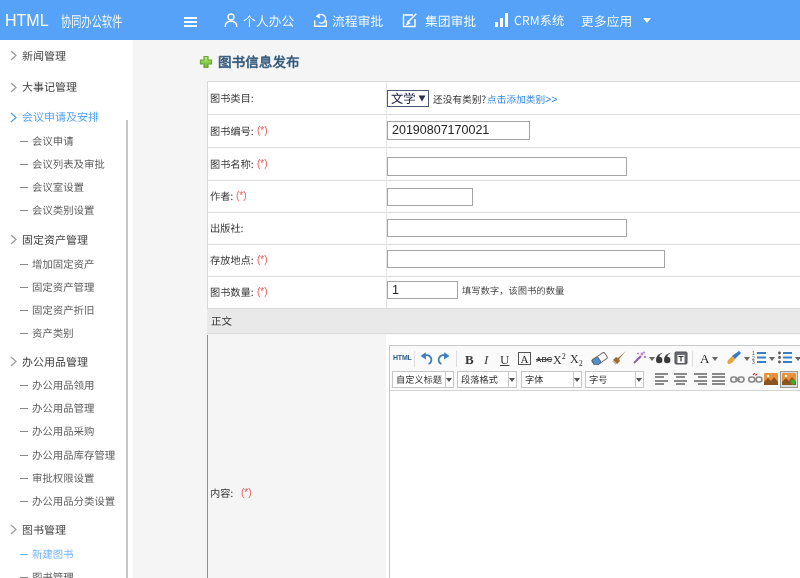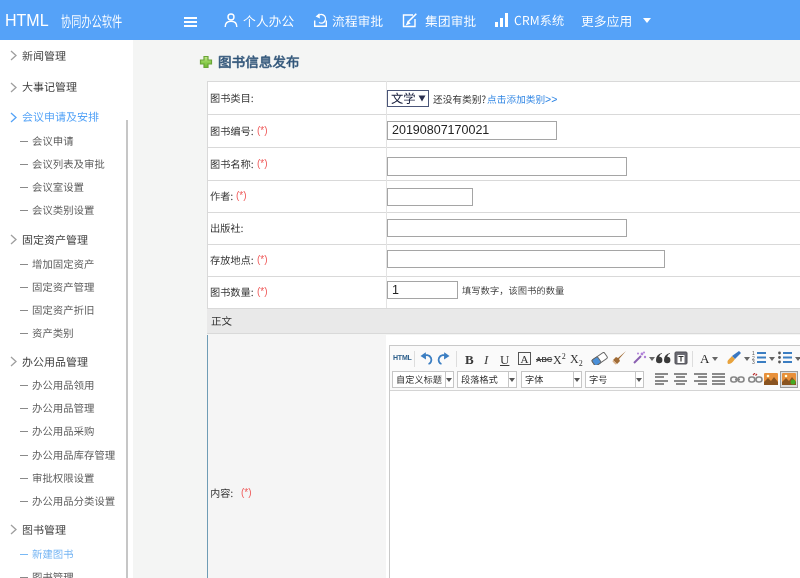--- a/index.html
+++ b/index.html
@@ -656,21 +656,21 @@
           <use href="#u28857" x="0"></use>
           <use href="#u20987" x="128"></use>
           <use href="#u28155" x="256"></use>
           <use href="#u21152" x="384"></use>
           <use href="#u31867" x="512"></use>
           <use href="#u21035" x="640"></use>
         </g>
       </svg>
     </div>
 <div class="abs" style="left:545px;top:93px;font-size:10.5px;color:#2f85e4">&gt;&gt;</div>
-<div class="abs" style="left:387px;top:121px;width:170px;height:19px;background:#fff;border:1px solid #a5a5a5">
+<div class="abs" style="left:387px;top:121px;width:143px;height:19px;background:#fff;border:1px solid #a5a5a5">
       <span style="position:absolute;left:4px;top:1px;font-size:12.5px;color:#222">20190807170021</span>
     </div>
 <div class="abs" style="left:387px;top:157px;width:240px;height:19px;background:#fff;border:1px solid #a5a5a5"></div>
 <div class="abs" style="left:387px;top:188px;width:86px;height:18px;background:#fff;border:1px solid #a5a5a5"></div>
 <div class="abs" style="left:387px;top:219px;width:240px;height:18px;background:#fff;border:1px solid #a5a5a5"></div>
 <div class="abs" style="left:387px;top:250px;width:278px;height:18px;background:#fff;border:1px solid #a5a5a5"></div>
 <div class="abs" style="left:387px;top:281px;width:71px;height:18px;background:#fff;border:1px solid #a5a5a5">
       <span style="position:absolute;left:4px;top:1px;font-size:12.5px;color:#222">1</span>
     </div>
 <div style="position:absolute;left:462px;top:285px">

